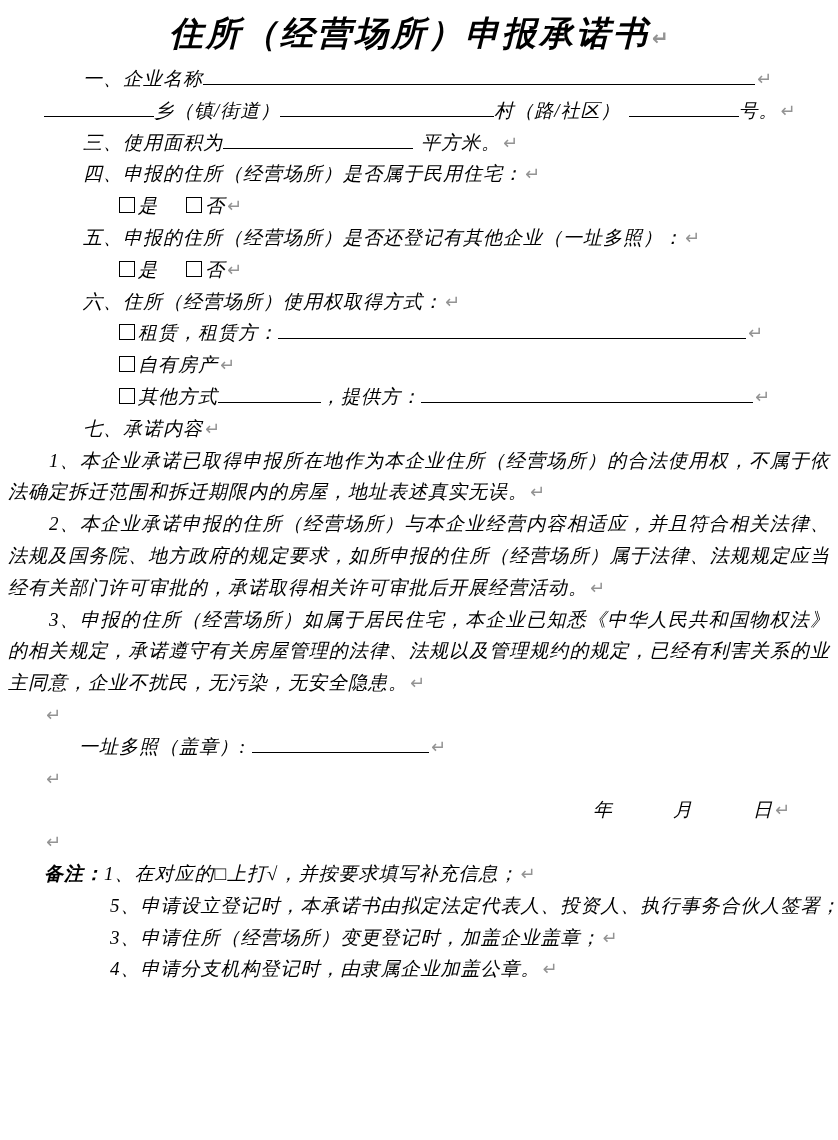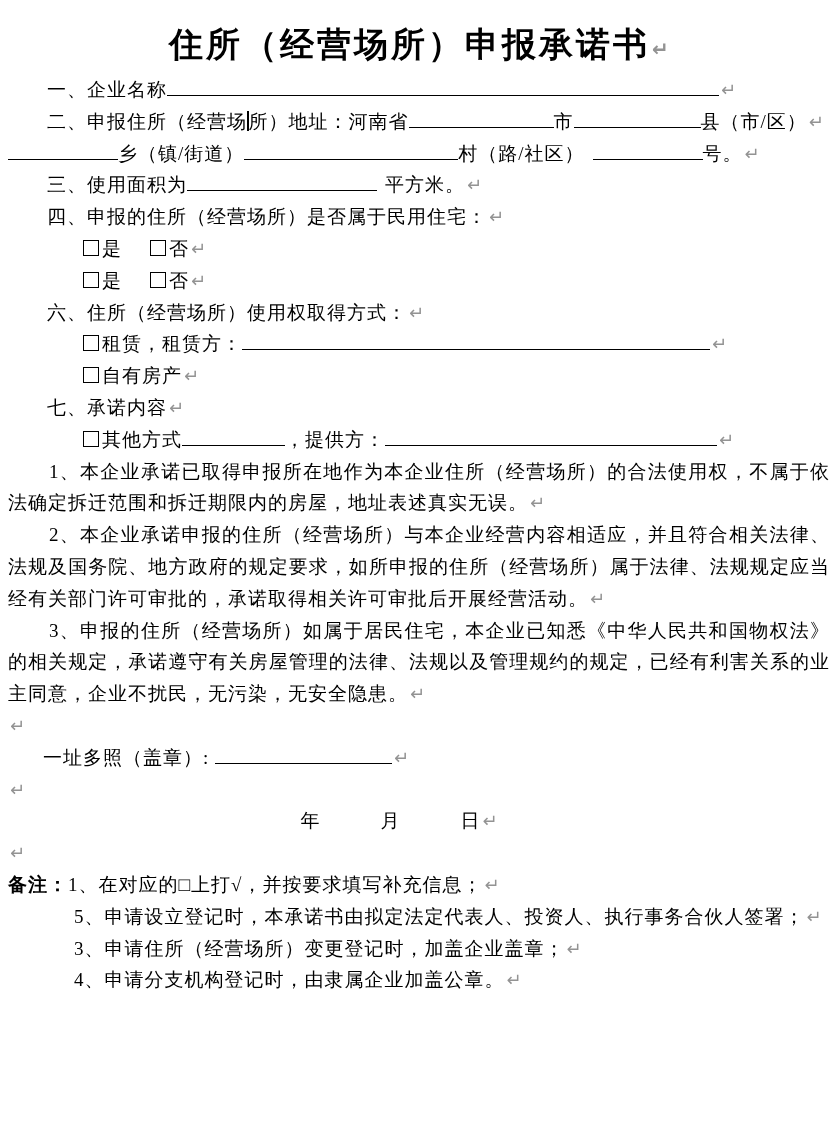--- a/index.html
+++ b/index.html
@@ -6,33 +6,34 @@
   .page {
     position:relative;
     width:838px; height:1075px;
     background:#ffffff;
     color:#000000;
     font-family:"Liberation Serif","DejaVu Serif",serif;
     font-size:19px;
     letter-spacing:1px;
     overflow:hidden;
     box-sizing:border-box;
-    padding:16px 8px;
+    padding:5px 8px;
+    font-style:italic;
   }
   .title {
     text-align:center;
     font-size:34px;
     font-weight:bold;
     line-height:50px;
     margin-top:4px;
     letter-spacing:3px;
     white-space:nowrap;
   }
   .title .pm { font-size:20px; }
-  .line { line-height:31.8px; white-space:nowrap; }
+  .line { line-height:31.8px; white-space:nowrap;margin-left:36px; }
   .para { line-height:31.8px; text-align:justify; text-indent:41px; }
   .pm {
     color:#939393;
     font-family:"DejaVu Sans",sans-serif;
     letter-spacing:0;
     margin-left:2px;
     font-size:18px;
   }
   .blank {
     display:inline-block;
@@ -55,75 +56,75 @@
   .cb2 { margin-left:28px; }
   .caret {
     display:inline-block;
     width:1.5px; height:20px;
     background:#000;
     vertical-align:-3px;
   }
   .ind1 { padding-left:39px; }
   .ind2 { padding-left:75px; }
   .sig  { padding-left:35px; }
-  .dateline { text-align:center; padding-right:40px; }
+  .dateline { text-align:right; padding-right:40px; }
   .notes-label { font-weight:bold; }
   .note-ind { padding-left:66px; }
 </style>
 </head>
 <body>
 
 <div class="page">
 
   <div class="title">
     <span>住所（经营场所）申报承诺书</span><span class="pm">↵</span>
   </div>
 
   <div class="line ind1">
     <span>一、企业名称</span><span class="blank w552"></span><span class="pm">↵</span>
   </div>
 
-  <div class="line ind1">
-    <span>二、申报住所（经营场</span><span class="caret"></span><span>所）地址：河南省</span><span class="blank w145"></span><span>市</span><span class="blank w127"></span><span>县（市/区）</span><span class="pm">↵</span>
-  </div>
 
   <div class="line">
     <span class="blank w110"></span><span>乡（镇/街道）</span><span class="blank w214"></span><span>村（路/社区）</span><span class="blank w110 gap-l"></span><span>号。</span><span class="pm">↵</span>
   </div>
 
   <div class="line ind1">
     <span>三、使用面积为</span><span class="blank w190 gap-r"></span><span>平方米。</span><span class="pm">↵</span>
   </div>
 
   <div class="line ind1">
     <span>四、申报的住所（经营场所）是否属于民用住宅：</span><span class="pm">↵</span>
   </div>
   <div class="line ind2">
     <span class="cb"></span><span>是</span><span class="cb cb2"></span><span>否</span><span class="pm">↵</span>
   </div>
 
+  <div class="line ind1">
+    <span>五、申报的住所（经营场所）是否还登记有其他企业（一址多照）：</span><span class="pm">↵</span>
+  </div>
   <div class="line ind2">
     <span class="cb"></span><span>是</span><span class="cb cb2"></span><span>否</span><span class="pm">↵</span>
   </div>
 
   <div class="line ind1">
     <span>六、住所（经营场所）使用权取得方式：</span><span class="pm">↵</span>
   </div>
   <div class="line ind2">
     <span class="cb"></span><span>租赁，租赁方：</span><span class="blank w468"></span><span class="pm">↵</span>
   </div>
   <div class="line ind2">
     <span class="cb"></span><span>自有房产</span><span class="pm">↵</span>
   </div>
+  <div class="line ind2">
+    <span class="cb"></span><span>其他方式</span><span class="blank w103"></span><span>，提供方：</span><span class="blank w332"></span><span class="pm">↵</span>
+  </div>
+
   <div class="line ind1">
     <span>七、承诺内容</span><span class="pm">↵</span>
-  </div>
-
-  <div class="line ind2">
-    <span class="cb"></span><span>其他方式</span><span class="blank w103"></span><span>，提供方：</span><span class="blank w332"></span><span class="pm">↵</span>
   </div>
 
   <div class="para">
     <span>1、本企业承诺已取得申报所在地作为本企业住所（经营场所）的合法使用权，不属于依法确定拆迁范围和拆迁期限内的房屋，地址表述真实无误。</span><span class="pm">↵</span>
   </div>
   <div class="para">
     <span>2、本企业承诺申报的住所（经营场所）与本企业经营内容相适应，并且符合相关法律、法规及国务院、地方政府的规定要求，如所申报的住所（经营场所）属于法律、法规规定应当经有关部门许可审批的，承诺取得相关许可审批后开展经营活动。</span><span class="pm">↵</span>
   </div>
   <div class="para">
     <span>3、申报的住所（经营场所）如属于居民住宅，本企业已知悉《中华人民共和国物权法》的相关规定，承诺遵守有关房屋管理的法律、法规以及管理规约的规定，已经有利害关系的业主同意，企业不扰民，无污染，无安全隐患。</span><span class="pm">↵</span>

